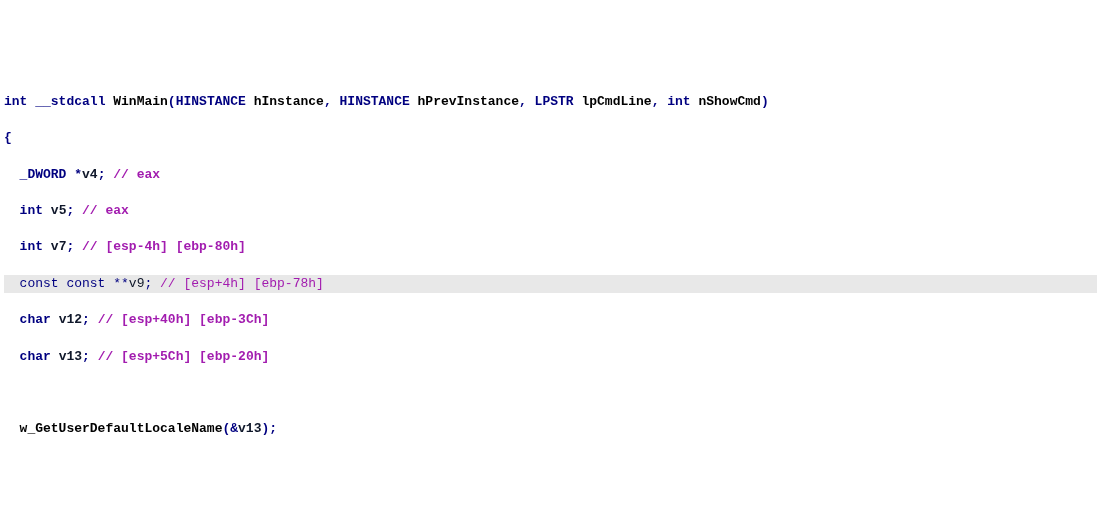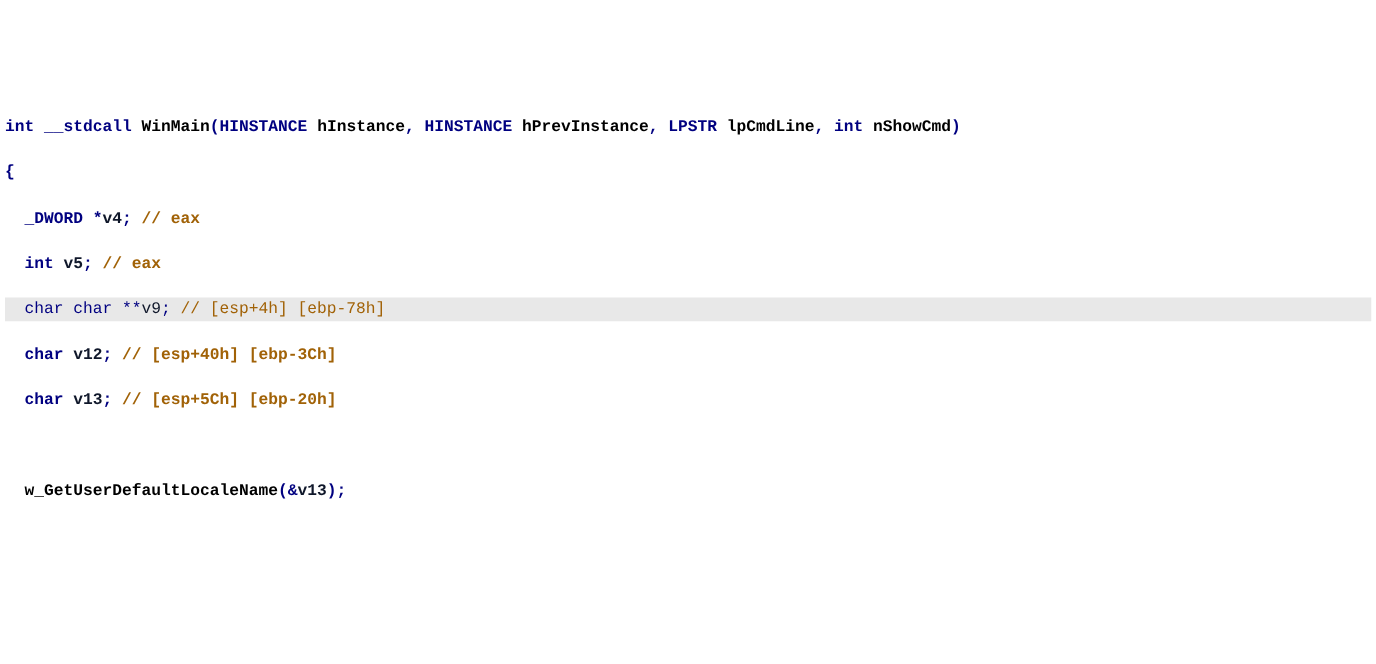--- a/index.html
+++ b/index.html
@@ -11,33 +11,34 @@
     color: #000080;
     white-space: pre;
     padding: 2px 4px;
   }
   .line { display: block; font-weight: bold; }
   .hl { background: #e8e8e8; display: block; }
   .kw { color: #000080; }
   .type { color: #000080; }
   .fn { color: #000000; }
   .var { color: #0f172a; }
-  .cmt2 { color: #a16207; }
+  .cmt2 { color: #a21caf; }
 </style>
 </head>
 <body>
 
 
 
 <div>
 <span class="line"><span class="kw">int</span> <span class="kw">__stdcall</span> <span class="fn">WinMain</span>(<span class="type">HINSTANCE</span> <span class="fn">hInstance</span>, <span class="type">HINSTANCE</span> <span class="fn">hPrevInstance</span>, <span class="type">LPSTR</span> <span class="fn">lpCmdLine</span>, <span class="type">int</span> <span class="fn">nShowCmd</span>)</span>
 <span class="line">{</span>
 <span class="line">  <span class="type">_DWORD *</span><span class="var">v4</span>; <span class="cmt2">// eax</span></span>
 <span class="line">  <span class="type">int</span> <span class="var">v5</span>; <span class="cmt2">// eax</span></span>
-<span class="hl">  <span class="type">char char **</span><span class="var">v9</span>; <span class="cmt2">// [esp+4h] [ebp-78h]</span></span>
+<span class="line">  <span class="type">int</span> <span class="var">v7</span>; <span class="cmt2">// [esp-4h] [ebp-80h]</span></span>
+<span class="hl">  <span class="type">const const **</span><span class="var">v9</span>; <span class="cmt2">// [esp+4h] [ebp-78h]</span></span>
 <span class="line">  <span class="type">char</span> <span class="var">v12</span>; <span class="cmt2">// [esp+40h] [ebp-3Ch]</span></span>
 <span class="line">  <span class="type">char</span> <span class="var">v13</span>; <span class="cmt2">// [esp+5Ch] [ebp-20h]</span></span>
 <span class="line"> </span>
 <span class="line">  <span class="fn">w_GetUserDefaultLocaleName</span>(&amp;<span class="var">v13</span>);</span>
 
 
 
 
 
 

